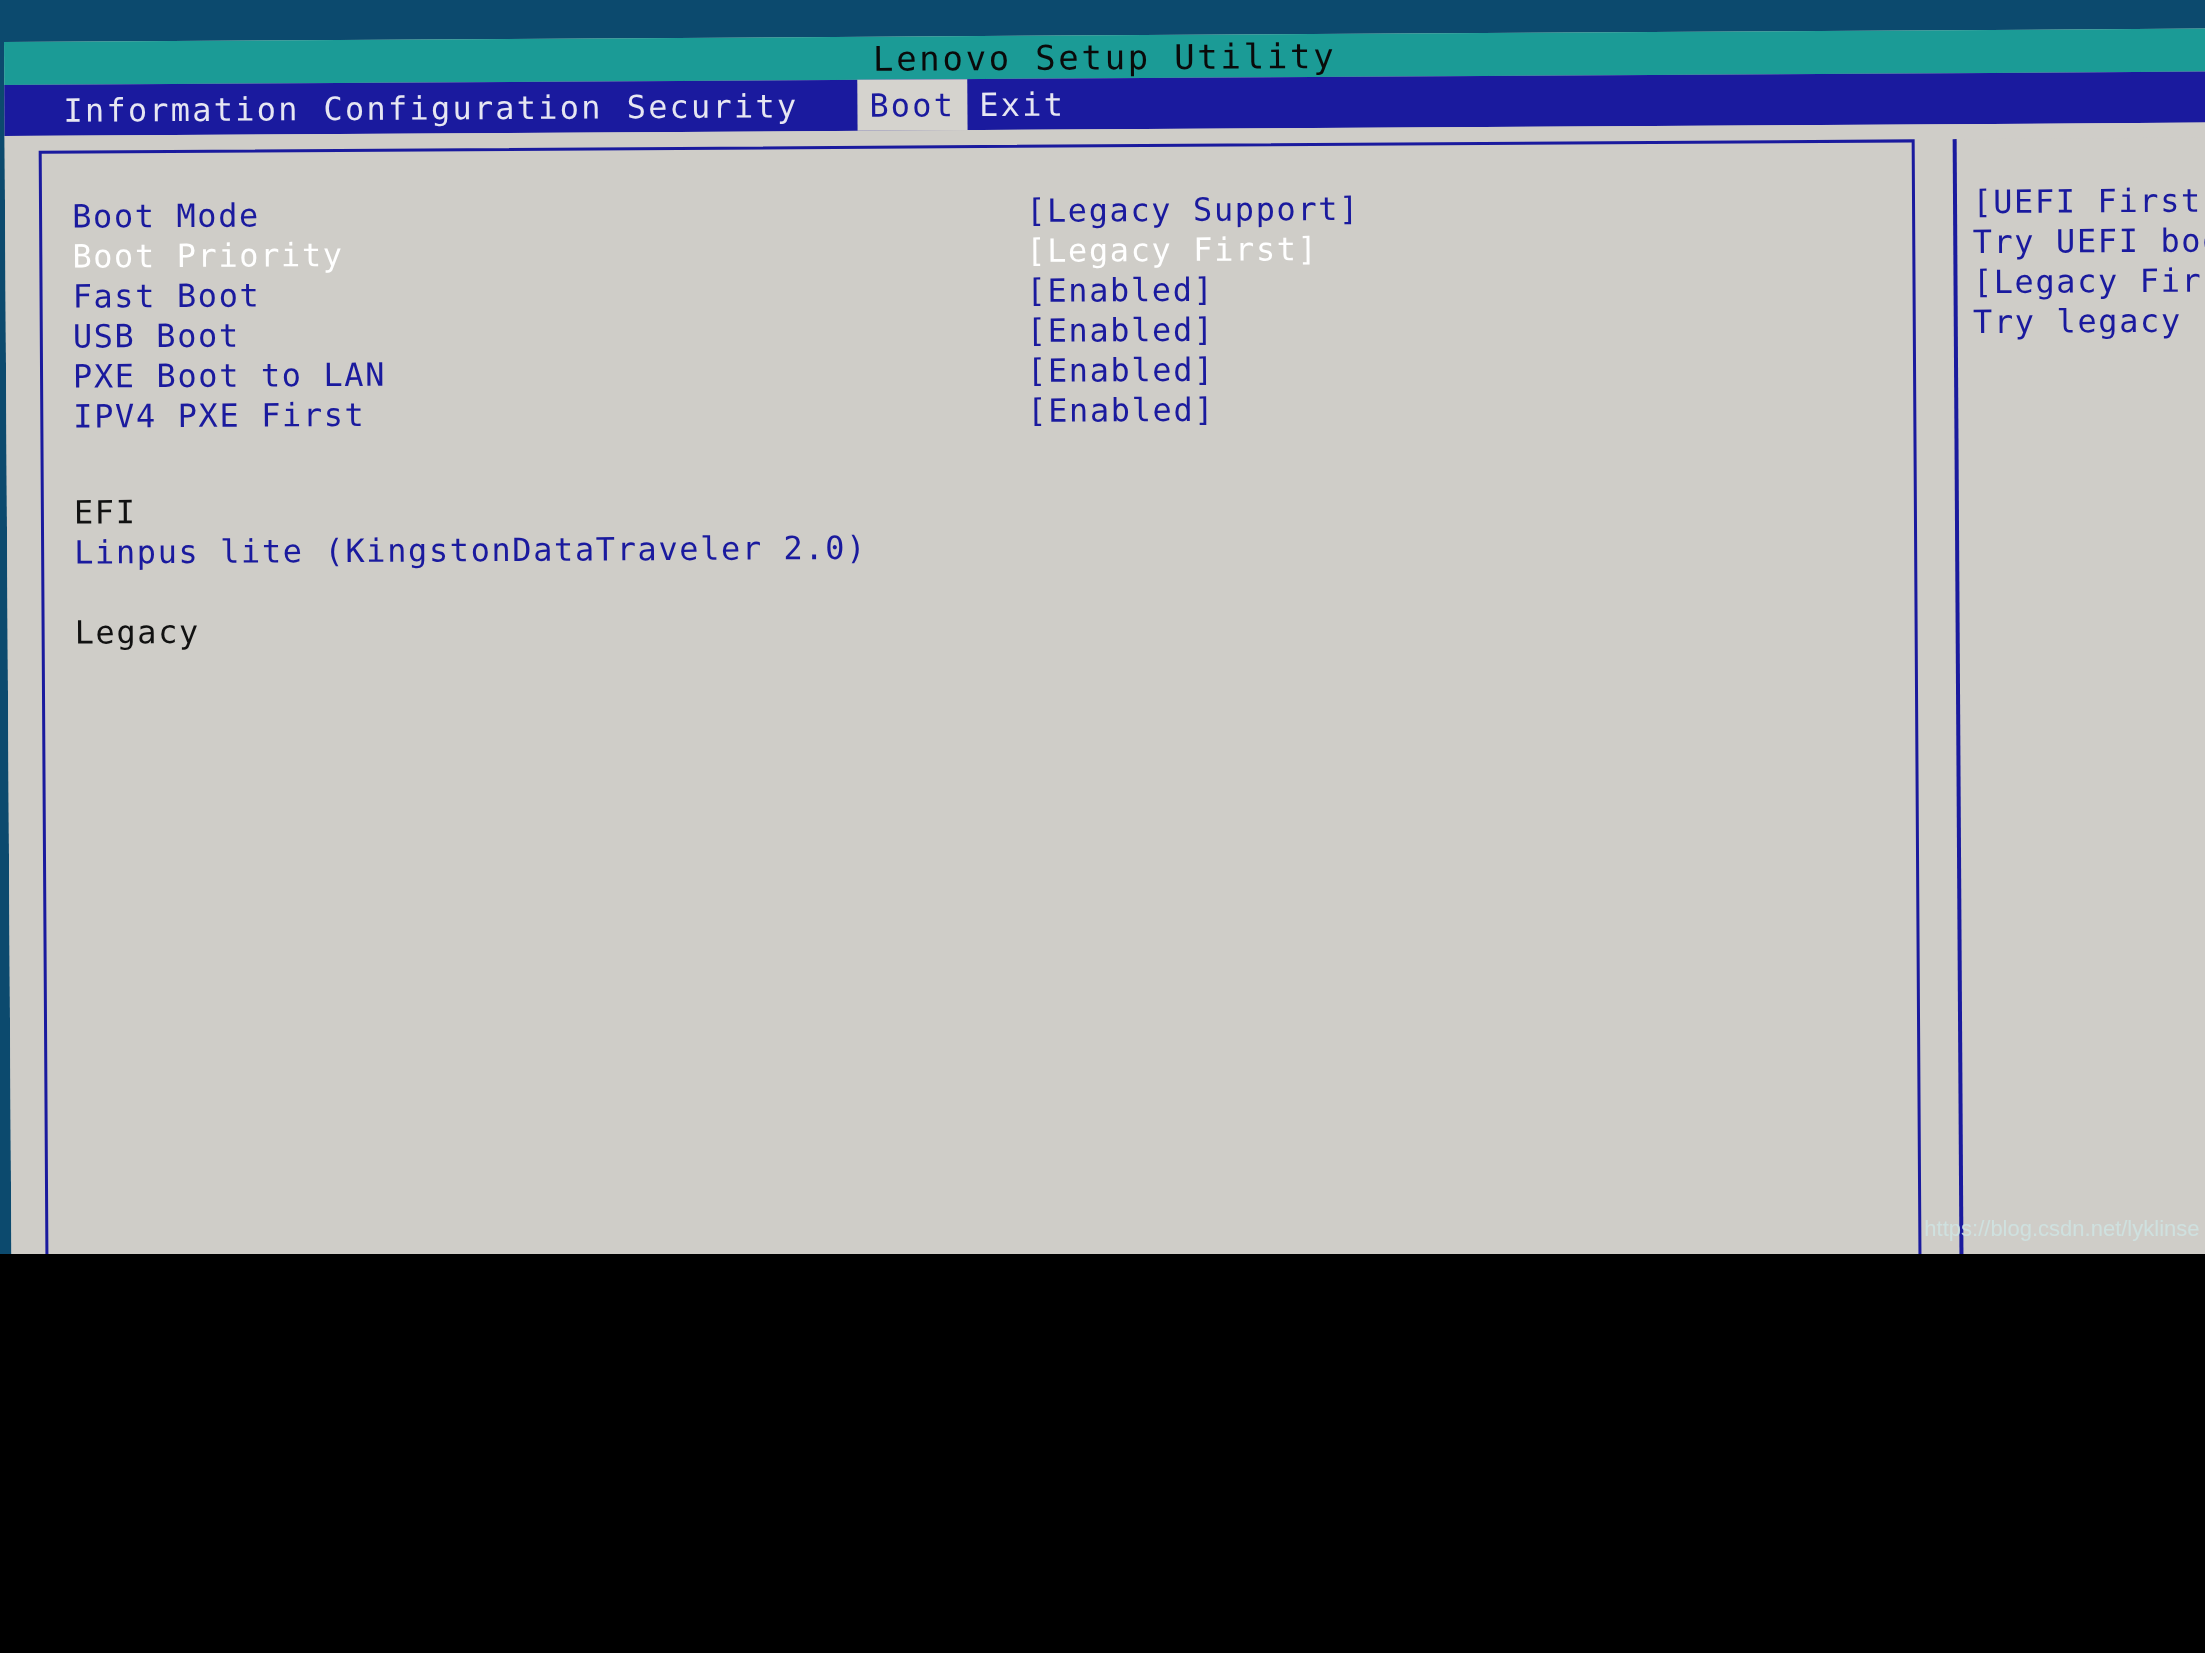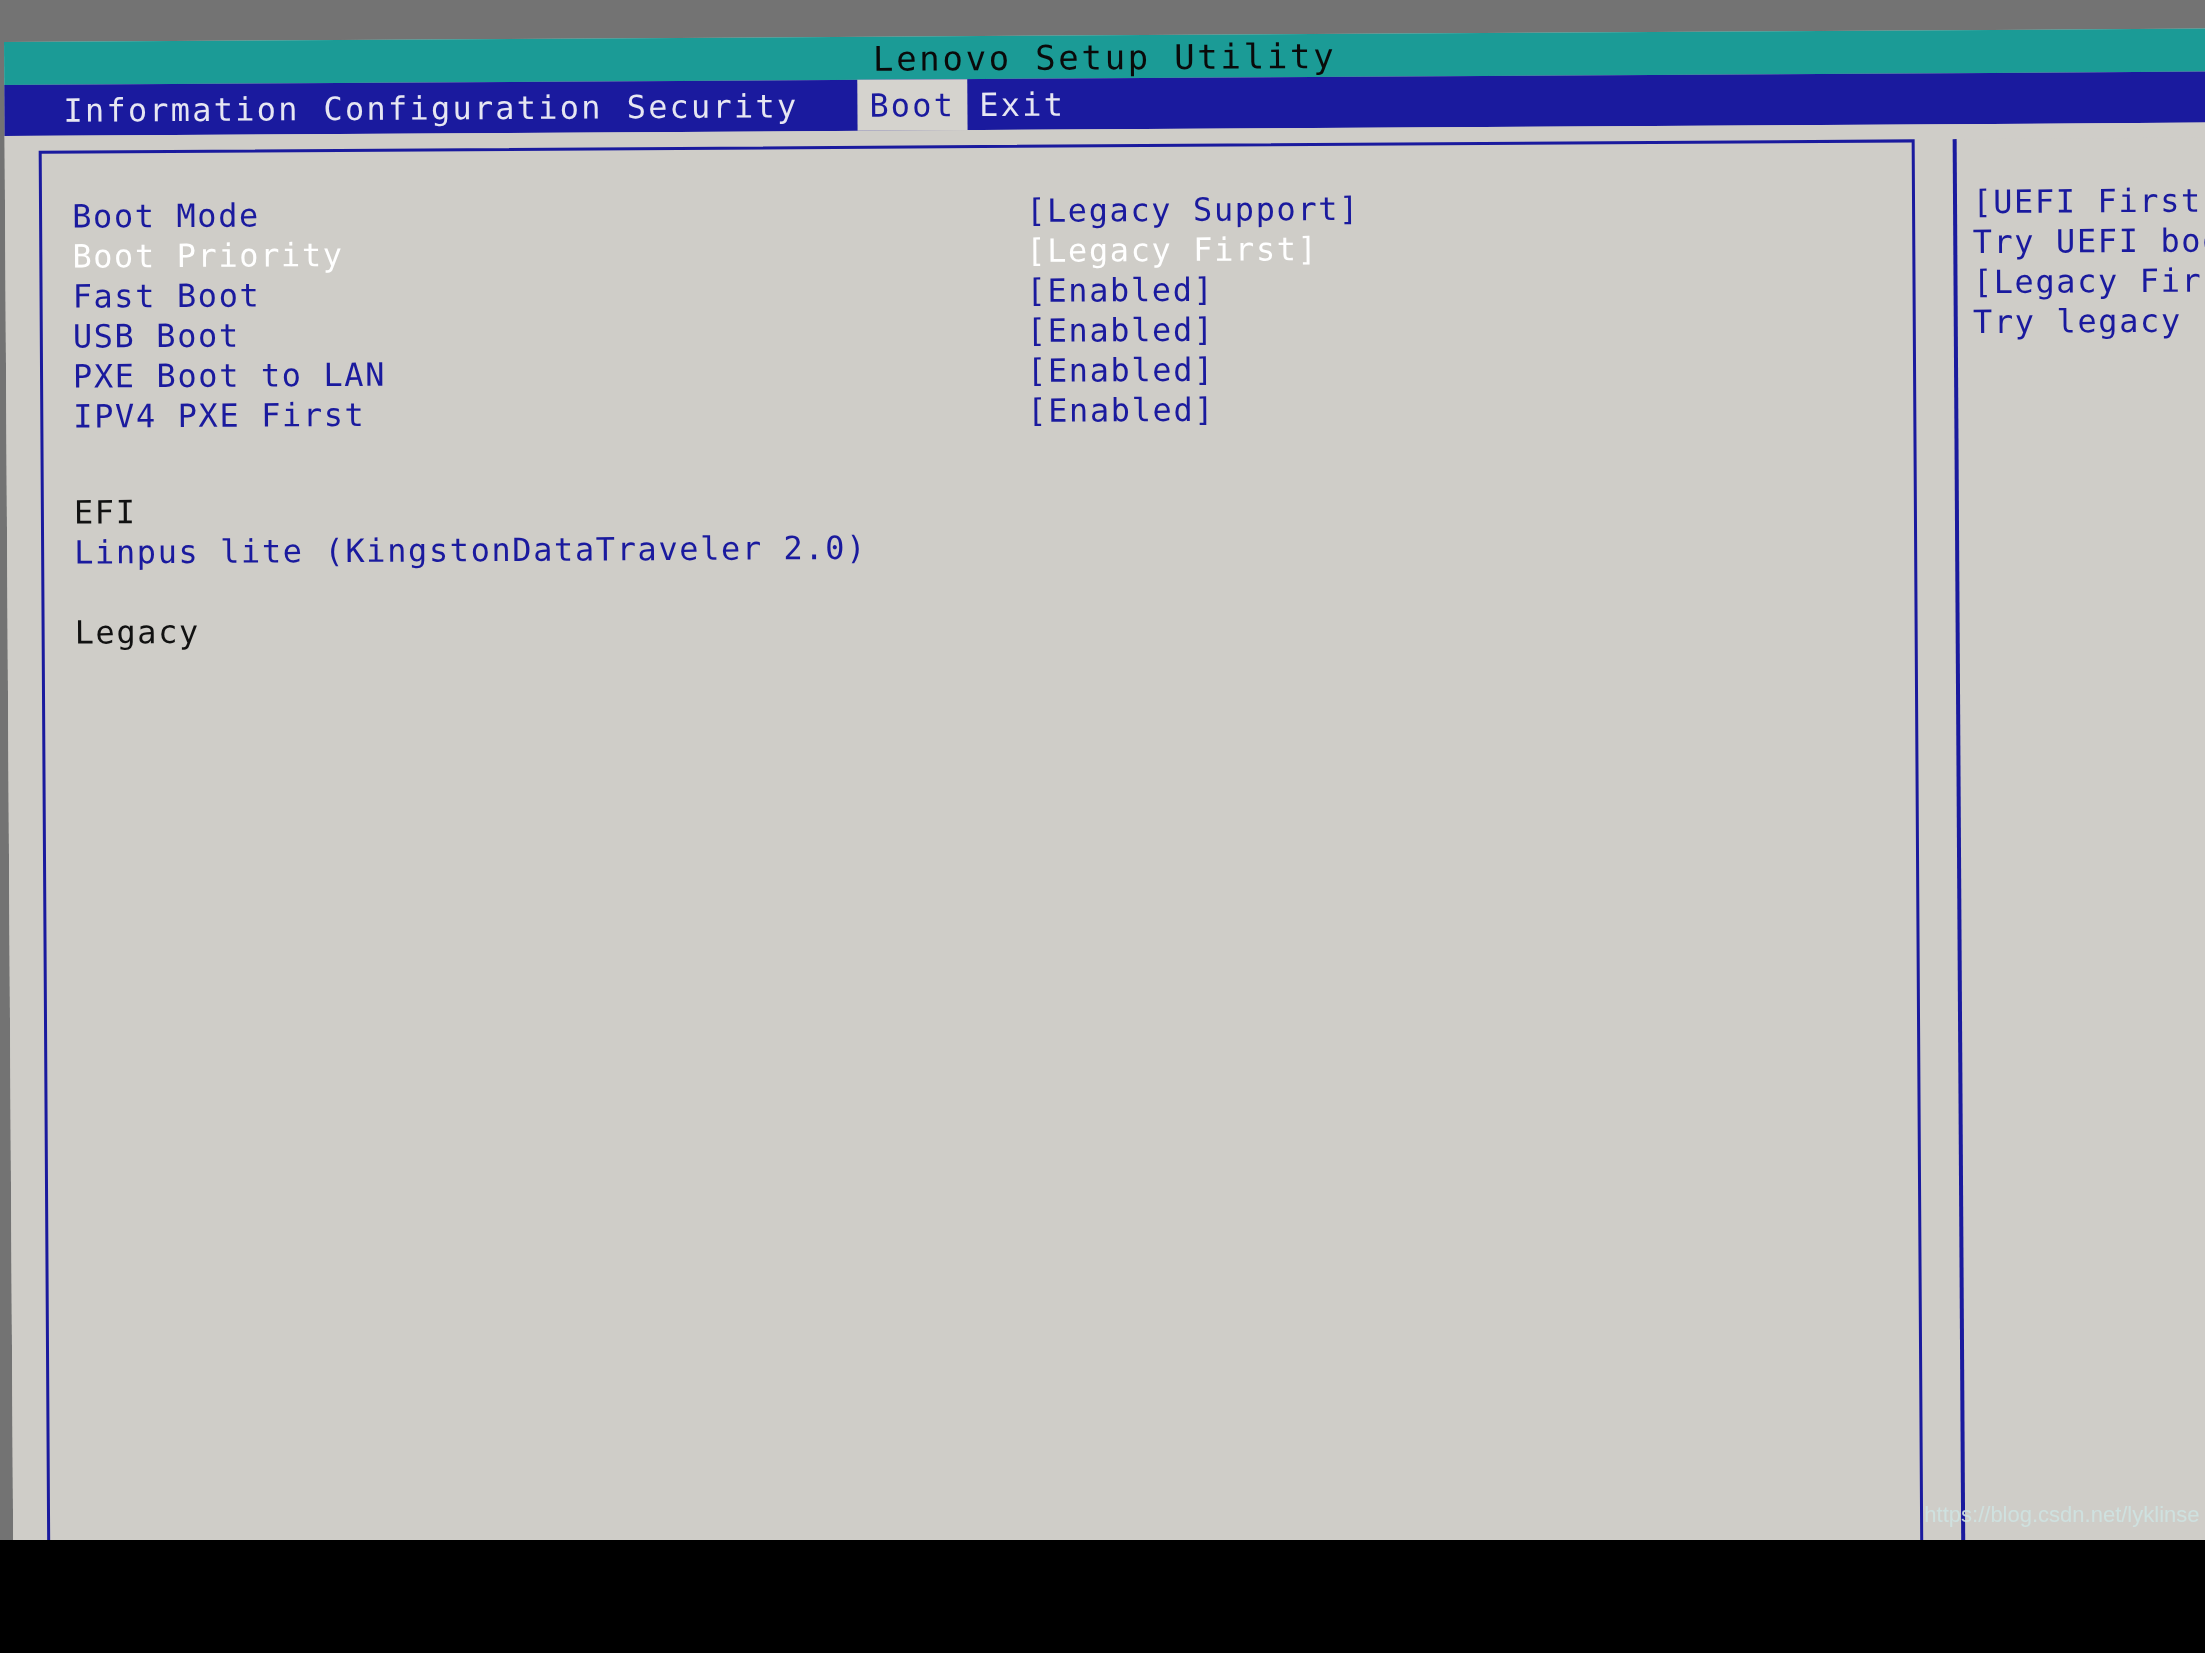--- a/index.html
+++ b/index.html
@@ -7,22 +7,22 @@
   html,body{
     width:2205px; height:1654px;
     background:#000000;
     font-family:"DejaVu Sans Mono", monospace;
     overflow:hidden;
   }
 
   
   #photo{
     position:relative;
-    width:2205px; height:1540px;
-    background:#737373;
+    width:2205px; height:1254px;
+    background:#0c4a6e;
     overflow:hidden;
   }
 
   
   #screen{
     position:absolute;
     left:4.4px; top:38px;
     width:2201px; height:1613px;
     background:#cfcdc8;
     transform: rotate(-0.35deg);

